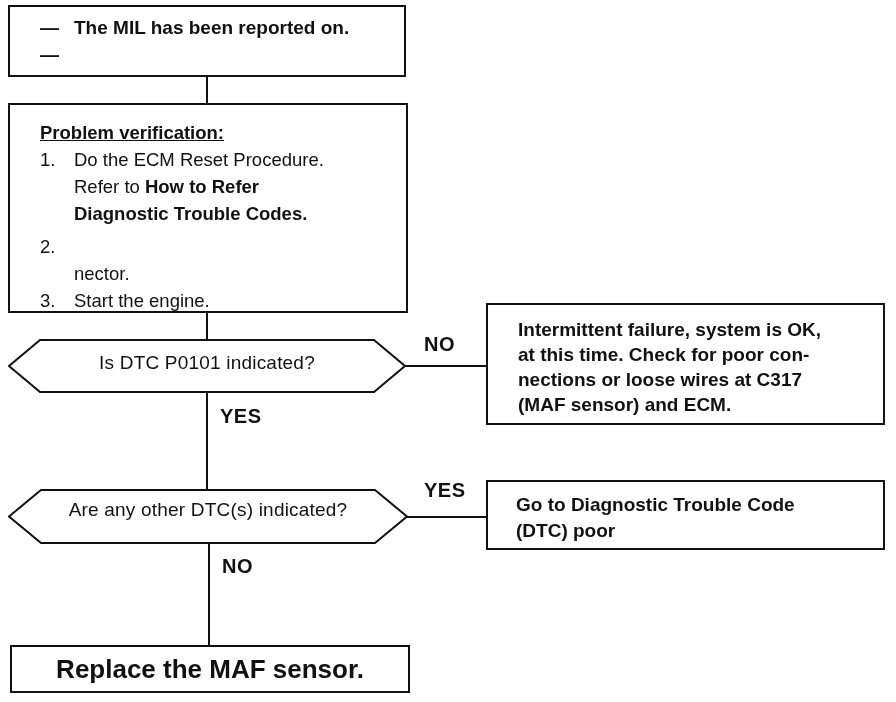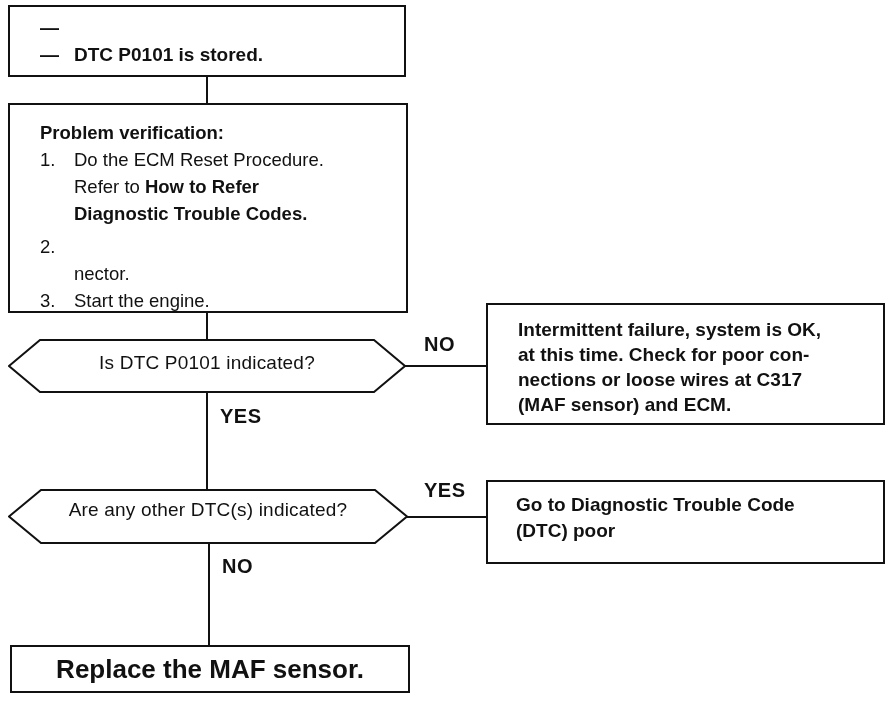--- a/index.html
+++ b/index.html
@@ -39,21 +39,21 @@
     display: flex; flex-direction: column; justify-content: center;
     padding-left: 30px; font-weight: bold; font-size: 19px; line-height: 27px;
   }
   .bullet-row { display: flex; }
   .bullet-row .dash { width: 34px; flex: 0 0 34px; }
   
   .problem-box {
     left: 8px; top: 103px; width: 400px; height: 210px;
     padding: 14px 8px 0 30px; font-size: 18.5px; line-height: 27px;
   }
-  .problem-title { font-weight: bold; }
+  .problem-title { font-weight: bold; text-decoration: underline; }
   .step { display: flex; }
   .step .num { width: 34px; flex: 0 0 34px; }
   .step-gap { margin-top: 6px; }
   .b { font-weight: bold; }
   
   .hex {
     position: absolute;
     display: flex; align-items: center; justify-content: center;
   }
   .hex svg { position: absolute; left: 0; top: 0; }
@@ -62,42 +62,42 @@
     white-space: nowrap;
   }
   .hex1 { left: 8px; top: 339px; width: 398px; height: 48px; }
   .hex2 { left: 8px; top: 489px; width: 400px; height: 42px; }
   
   .no-result-box {
     left: 486px; top: 303px; width: 399px; height: 122px;
     padding: 12px 8px 0 30px; font-weight: bold; font-size: 19px; line-height: 25px;
   }
   .yes-result-box {
-    left: 486px; top: 480px; width: 399px; height: 84px;
+    left: 486px; top: 480px; width: 399px; height: 70px;
     padding: 10px 8px 0 28px; font-weight: bold; font-size: 19px; line-height: 26px;
   }
   
   .end-box {
     left: 10px; top: 645px; width: 400px; height: 48px;
     display: flex; align-items: center; justify-content: center;
     font-weight: bold; font-size: 26px;
   }
 </style>
 </head>
 <body>
 
 <div class="canvas">
 
   <div class="box start-box">
     <div class="bullet-row">
       <span class="dash">—</span>
+      <span>The MIL has been reported on.</span>
     </div>
     <div class="bullet-row">
       <span class="dash">—</span>
-      <span>DTC P0101 is stored.</span>
     </div>
   </div>
 
   <div class="line" style="left:206px; top:77px; width:2px; height:26px;"></div>
 
   <div class="box problem-box">
     <div class="problem-title">Problem verification:</div>
     <div class="step">
       <span class="num">1.</span>
       <span class="body">

